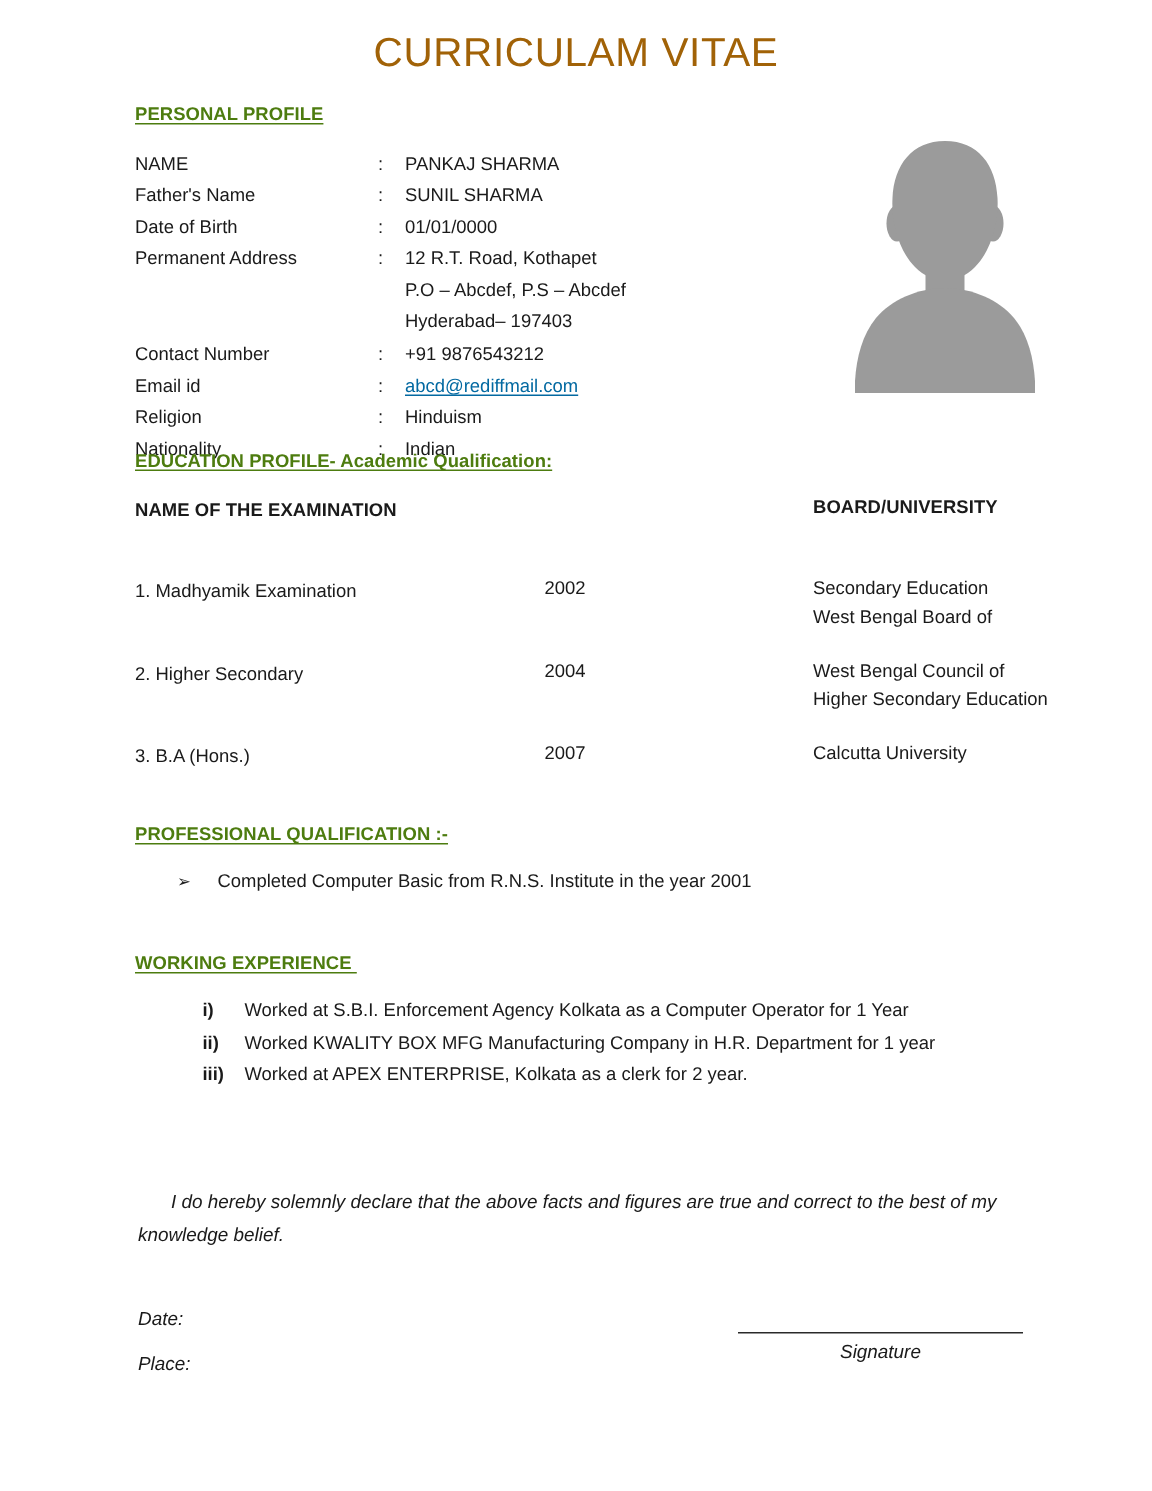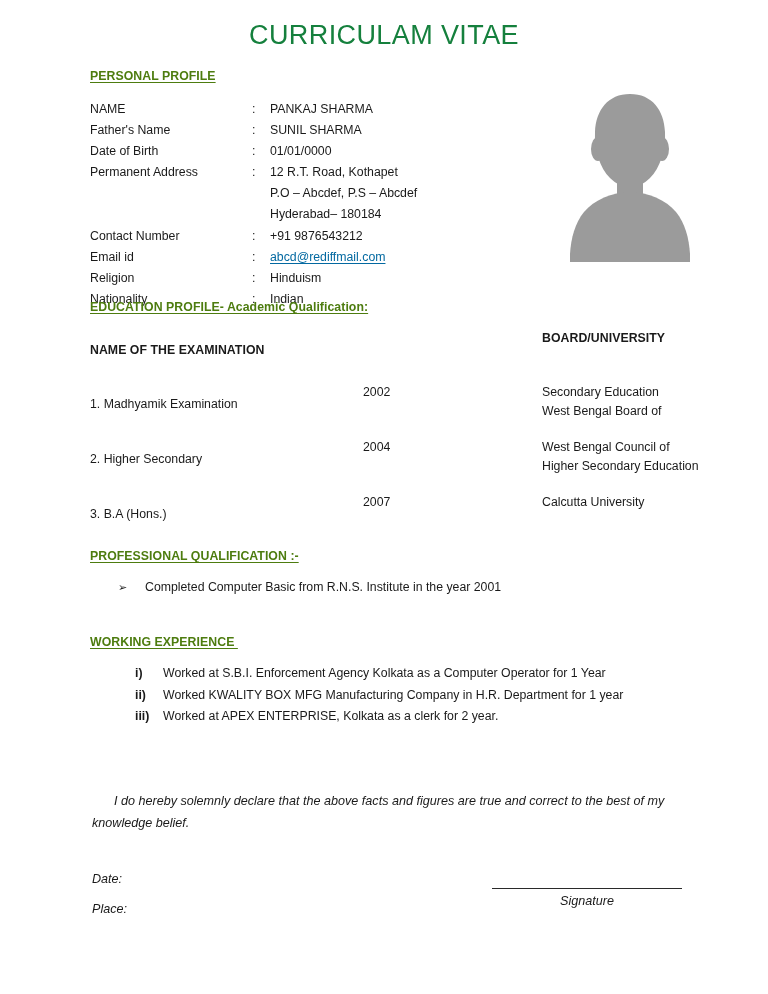--- a/index.html
+++ b/index.html
@@ -23,21 +23,21 @@
   
   .doc-title {
     position: absolute;
     left: 0;
     top: 20px;
     width: 768px;
     text-align: center;
     font-size: 27px;
     font-weight: 400;
     letter-spacing: 0.4px;
-    color: #15803d;
+    color: #a16207;
   }
 
   
   .sec-head {
     position: absolute;
     font-size: 12.3px;
     font-weight: bold;
     color: #4d7c0f;
     letter-spacing: 0.05px;
     white-space: pre;
@@ -96,21 +96,21 @@
 
   
   .edu-table {
     position: absolute;
     left: 90px;
     top: 329px;
     width: 620px;
     font-size: 12.3px;
   }
   .edu-row { position: relative; }
-  .edu-c1 { position: absolute; left: 0px;   top: 12px; width: 265px; }
+  .edu-c1 { position: absolute; left: 0px;   top: 2px; width: 265px; }
   .edu-c2 { position: absolute; left: 273px; top: 0; width: 160px; }
   .edu-c3 { position: absolute; left: 452px; top: 0; width: 190px; }
   .edu-head .edu-c1,
   .edu-head .edu-c2,
   .edu-head .edu-c3 {
     font-weight: bold;
     letter-spacing: 0.05px;
   }
   .edu-line { line-height: 18.5px; white-space: nowrap; }
 
@@ -234,21 +234,21 @@
       <span class="p-label">Permanent Address</span>
       <span class="p-colon">:</span>
       <span class="p-value">12 R.T. Road, Kothapet</span>
     </div>
 
     <div class="p-row cont">
       <span class="p-value">P.O – Abcdef, P.S – Abcdef</span>
     </div>
 
     <div class="p-row cont">
-      <span class="p-value">Hyderabad– 180184</span>
+      <span class="p-value">Hyderabad– 197403</span>
     </div>
 
     <div class="p-row">
       <span class="p-label">Contact Number</span>
       <span class="p-colon">:</span>
       <span class="p-value">+91 9876543212</span>
     </div>
 
     <div class="p-row">
       <span class="p-label">Email id</span>

